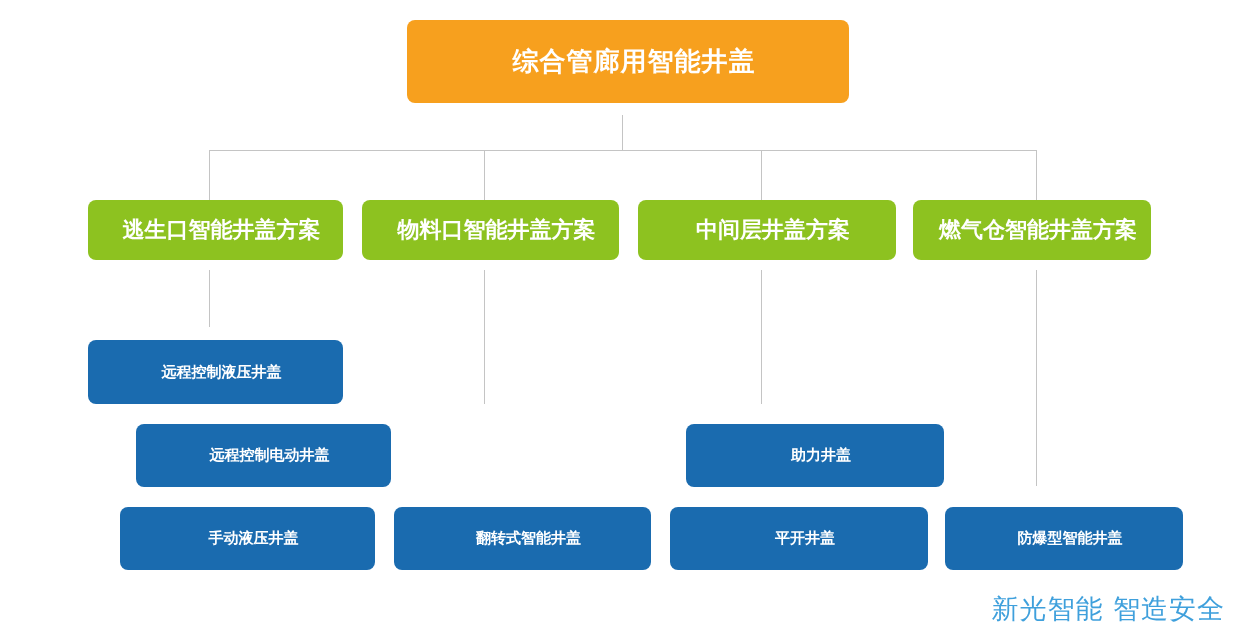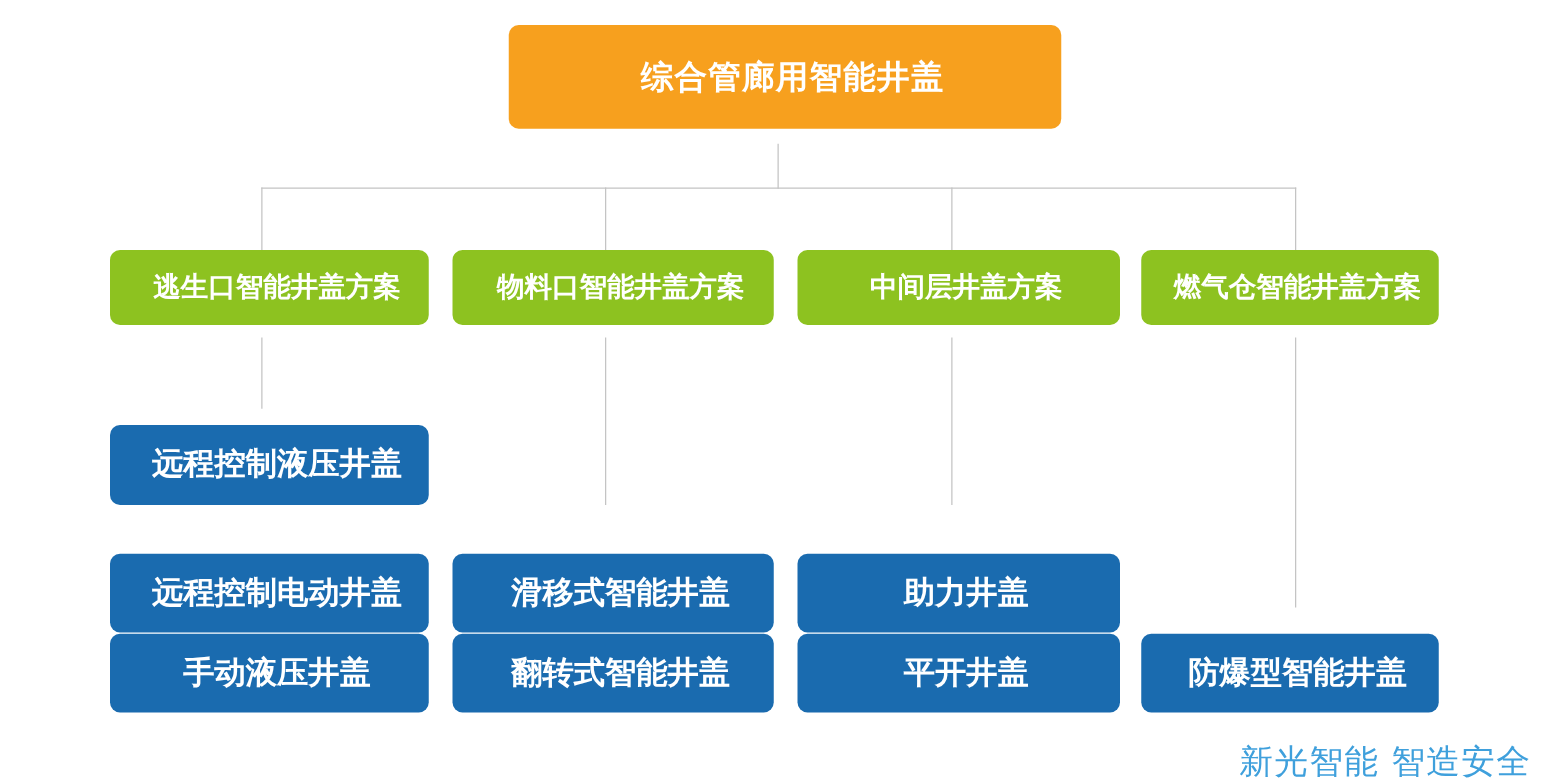--- a/index.html
+++ b/index.html
@@ -35,29 +35,29 @@
     letter-spacing: 1px;
   }
   .branch {
     top: 200px; height: 60px;
     background: var(--branch, #8DC220);
     font-size: 22px;
   }
   .leaf {
     height: 63px;
     background: var(--leaf, #1A6BAF);
-    font-size: 25px;
+    font-size: 15px;
   }
   .col1 { left: 88px;  width: 243px; }
   .col2 { left: 362px; width: 245px; }
   .col3 { left: 638px; width: 246px; }
   .col4 { left: 913px; width: 226px; }
   .row1 { top: 340px; height: 64px; }
-  .row2 { top: 443px; }
-  .row3 { top: 507px; }
+  .row2 { top: 424px; margin-left: 48px; }
+  .row3 { top: 507px; margin-left: 32px; }
   .line {
     position: absolute;
     background: var(--line, #C4C4C4);
   }
   .v { width: 1px; }
   .h { height: 1px; }
   .stem    { left: 622px;  top: 115px; height: 36px; }
   .hbar    { left: 209px;  top: 150px; width: 828px; }
   .drop-c1 { left: 209px;  top: 150px; height: 50px; }
   .drop-c2 { left: 484px;  top: 150px; height: 50px; }
@@ -98,21 +98,20 @@
 
   <div class="box branch col1">逃生口智能井盖方案</div>
   <div class="box branch col2">物料口智能井盖方案</div>
   <div class="box branch col3">中间层井盖方案</div>
   <div class="box branch col4">燃气仓智能井盖方案</div>
 
   <div class="box leaf col1 row1">远程控制液压井盖</div>
   <div class="box leaf col1 row2">远程控制电动井盖</div>
   <div class="box leaf col1 row3">手动液压井盖</div>
 
-  <div class="box leaf col2 row2">滑移式智能井盖</div>
   <div class="box leaf col3 row2">助力井盖</div>
 
   <div class="box leaf col2 row3">翻转式智能井盖</div>
   <div class="box leaf col4 row3">防爆型智能井盖</div>
 
   <div class="box leaf col3 row3">平开井盖</div>
 
   <div class="watermark">新光智能 智造安全</div>
 
 </div>

